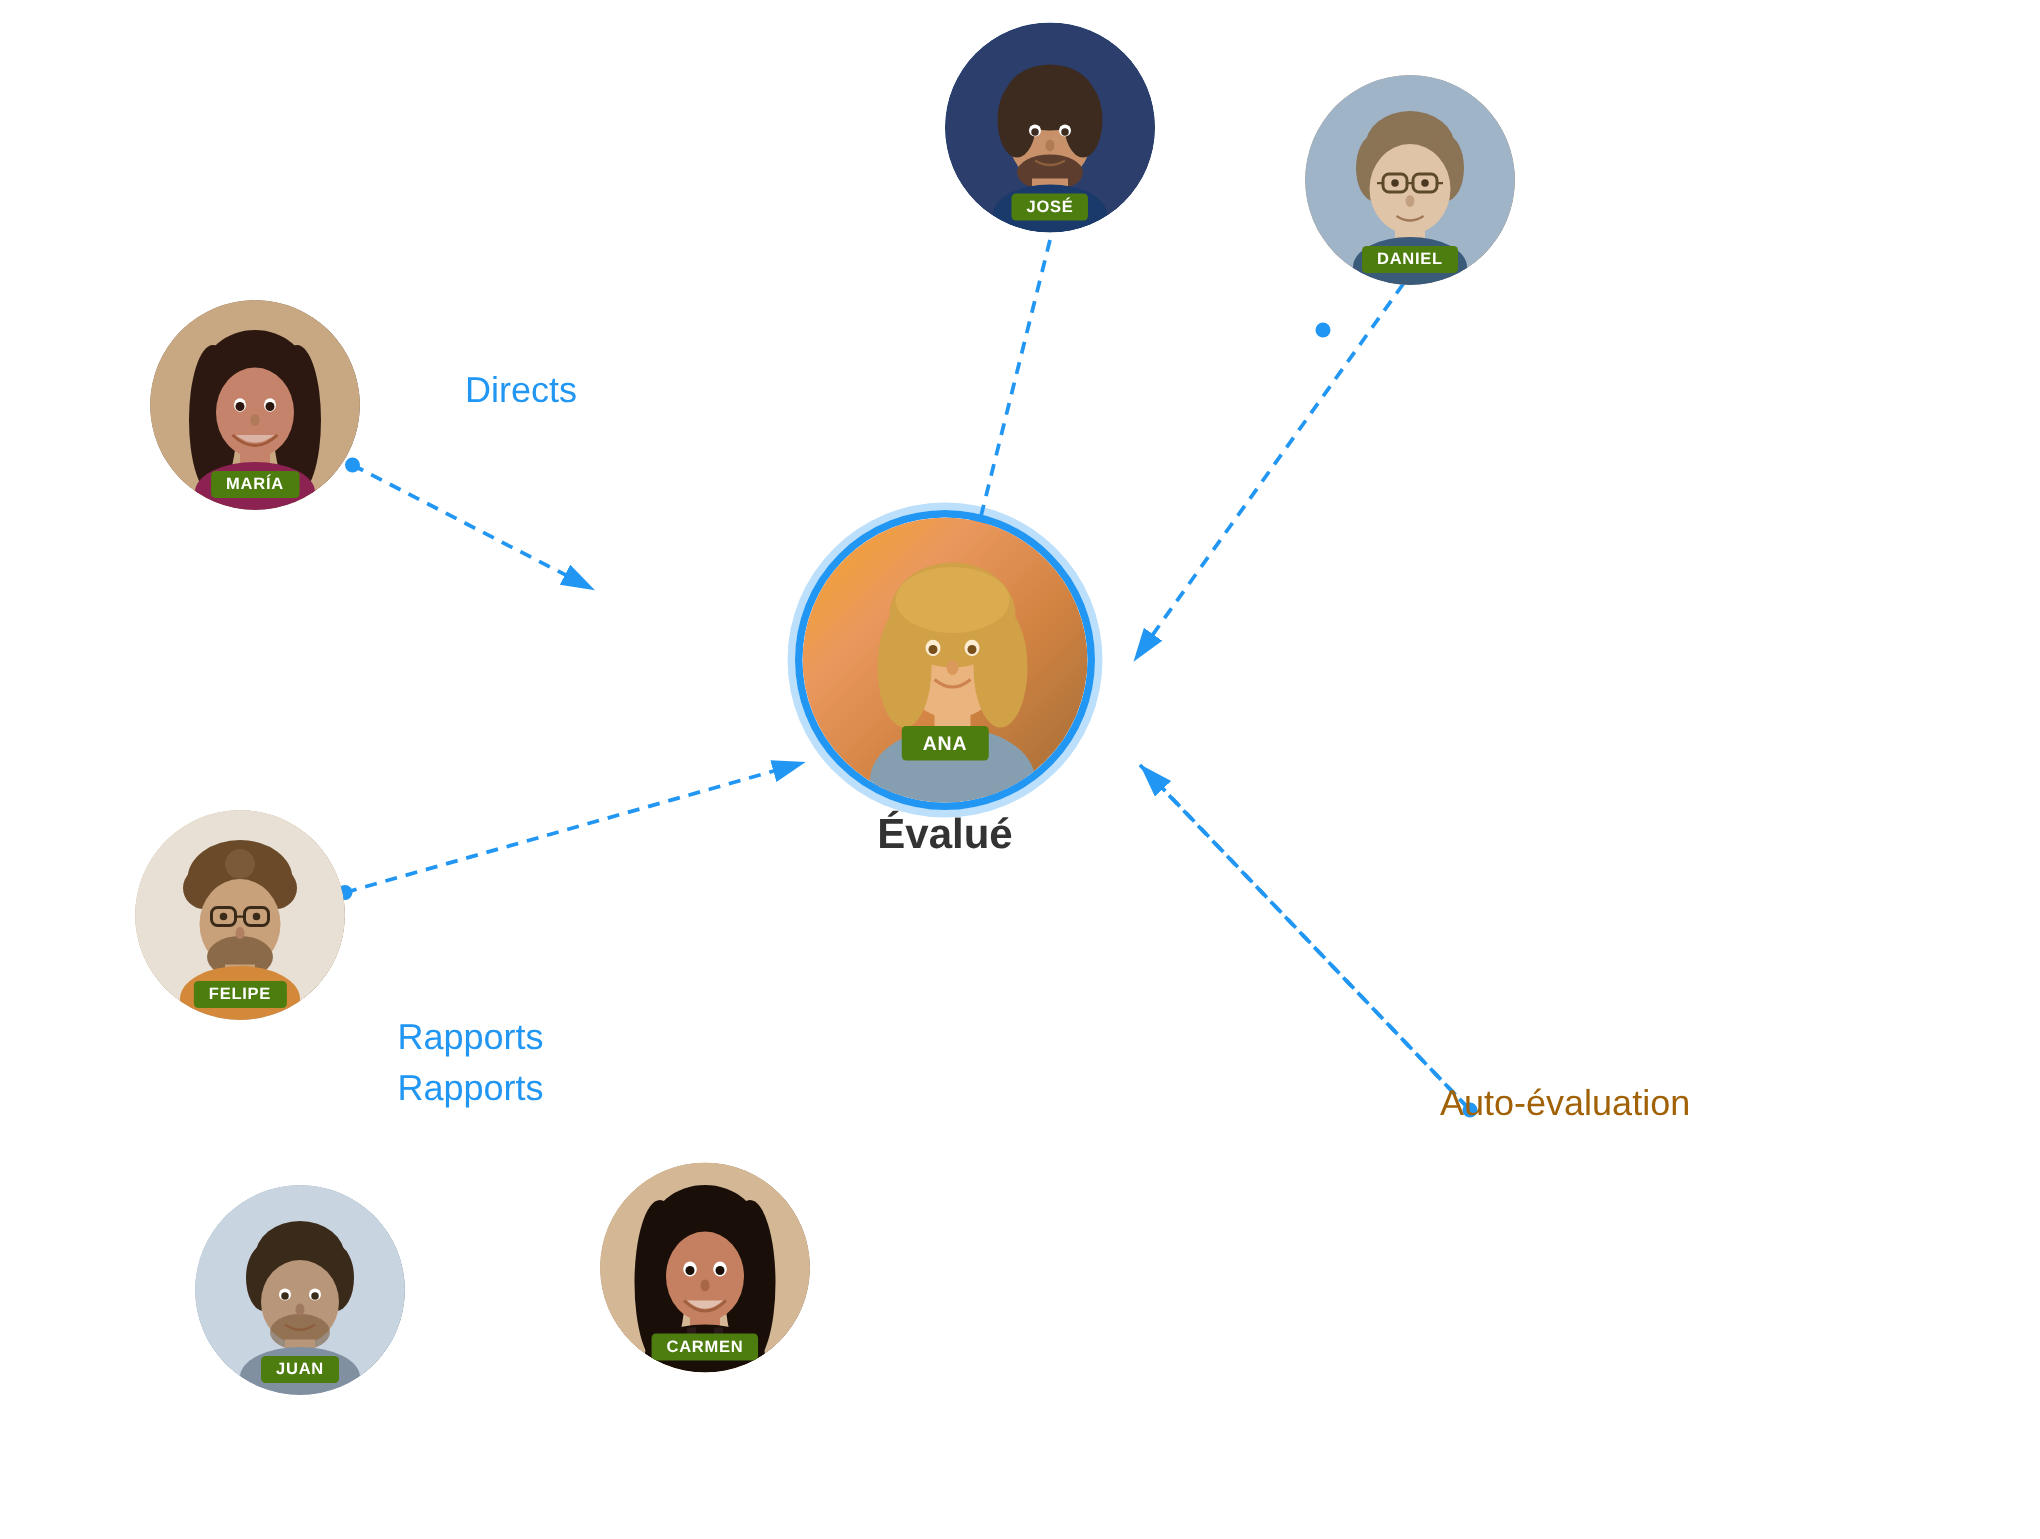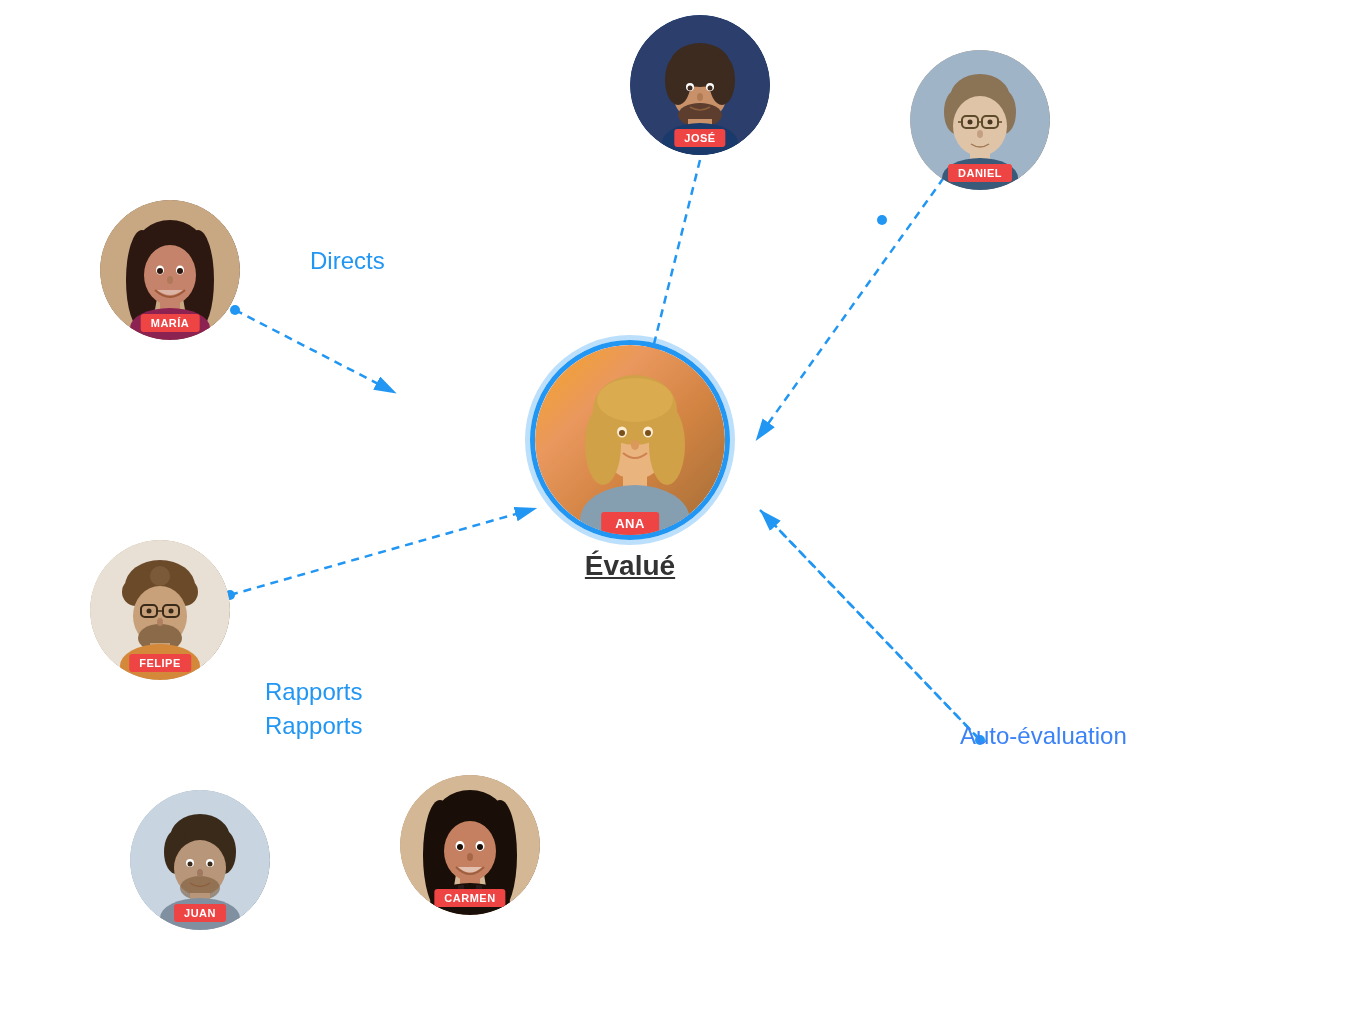--- a/index.html
+++ b/index.html
@@ -82,42 +82,40 @@
     .carmen-avatar {
       background: linear-gradient(135deg, #c4a882 0%, #8b6644 50%, #5c3d22 100%);
       position: relative;
     }
 
     .name-badge {
       position: absolute;
       bottom: 8px;
       left: 50%;
       transform: translateX(-50%);
-      background: #ef4444;
+      background: #4d7c0f;
       color: white;
       font-size: 11px;
       font-weight: 700;
       padding: 3px 10px;
       border-radius: 3px;
       white-space: nowrap;
       letter-spacing: 0.5px;
     }
 
     .name-badge.large {
       font-size: 13px;
       padding: 4px 14px;
-      bottom: 0;
+      bottom: 28px;
     }
 
     .evaluated-label {
       font-size: 28px;
       font-weight: 700;
       color: #333;
-      margin-top: 10px;
-      text-decoration: underline;
     }
 
     .role-label {
       color: #2196f3;
       font-size: 22px;
       font-weight: 400;
       line-height: 1.3;
       text-align: center;
     }
 
@@ -132,21 +130,21 @@
       top: 15px;
     }
 
     .node-maria {
       left: 100px;
       top: 200px;
       text-decoration: underline;
     }
 
     .node-daniel {
-      left: 910px;
+      left: 870px;
       top: 50px;
     }
 
     .node-felipe {
       left: 90px;
       top: 540px;
     }
 
     .node-juan {
       left: 130px;
@@ -185,21 +183,21 @@
       color: #2196f3;
       font-size: 24px;
       font-weight: 400;
       line-height: 1.4;
     }
 
     .label-auto {
       position: absolute;
       left: 960px;
       top: 720px;
-      color: #3b82f6;
+      color: #a16207;
       font-size: 24px;
       font-weight: 400;
     }
 
     
     .avatar-inner {
       width: 100%;
       height: 100%;
       position: relative;
       border-radius: 50%;

